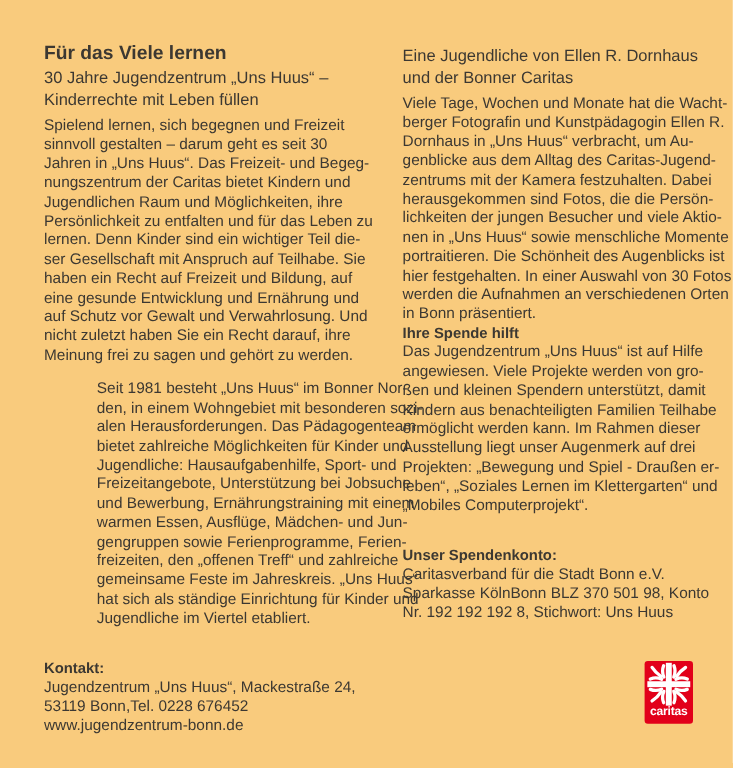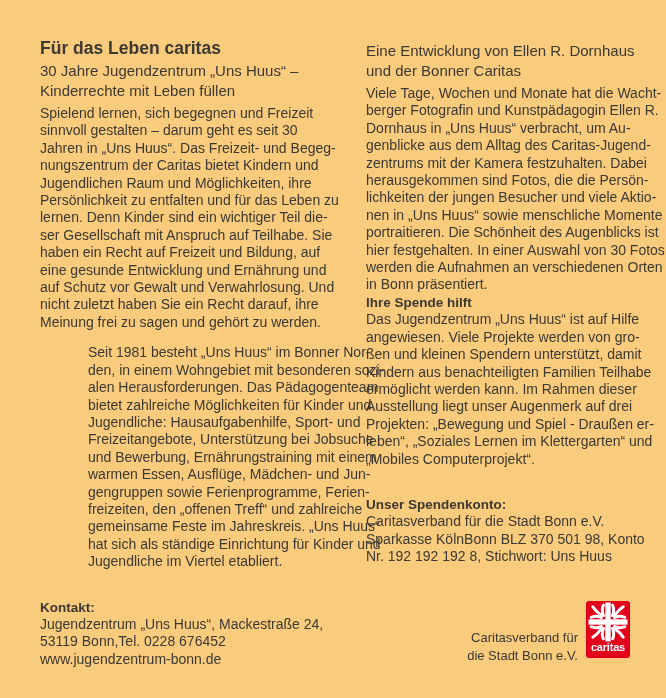--- a/index.html
+++ b/index.html
@@ -77,21 +77,21 @@
     line-height: 13px;
     margin-top: -1px;
   }
 </style>
 </head>
 <body>
 
 <div class="page" style="background: rgb(249, 203, 125); color: rgb(60, 56, 50);">
 
   <div class="col col-left">
-    <h1 class="title">Für das Leben caritas</h1>
+    <h1 class="title">Für das Viele lernen</h1>
     <h2 class="subtitle">30 Jahre Jugendzentrum „Uns Huus“ –
 Kinderrechte mit Leben füllen</h2>
     <p class="body-text">Spielend lernen, sich begegnen und Freizeit
 sinnvoll gestalten – darum geht es seit 30
 Jahren in „Uns Huus“. Das Freizeit- und Begeg-
 nungszentrum der Caritas bietet Kindern und
 Jugendlichen Raum und Möglichkeiten, ihre
 Persönlichkeit zu entfalten und für das Leben zu
 lernen. Denn Kinder sind ein wichtiger Teil die-
 ser Gesellschaft mit Anspruch auf Teilhabe. Sie
@@ -115,21 +115,21 @@
 Jugendliche im Viertel etabliert.</p>
     <div class="section">
       <p class="section-heading">Kontakt:</p>
       <p class="body-text">Jugendzentrum „Uns Huus“, Mackestraße 24,
 53119 Bonn,Tel. 0228 676452</p>
       <p class="body-text" style="margin-top:0">www.jugendzentrum-bonn.de</p>
     </div>
   </div>
 
   <div class="col col-right">
-    <h2 class="subtitle">Eine Entwicklung von Ellen R. Dornhaus
+    <h2 class="subtitle">Eine Jugendliche von Ellen R. Dornhaus
 und der Bonner Caritas</h2>
     <p class="body-text">Viele Tage, Wochen und Monate hat die Wacht-
 berger Fotografin und Kunstpädagogin Ellen R.
 Dornhaus in „Uns Huus“ verbracht, um Au-
 genblicke aus dem Alltag des Caritas-Jugend-
 zentrums mit der Kamera festzuhalten. Dabei
 herausgekommen sind Fotos, die die Persön-
 lichkeiten der jungen Besucher und viele Aktio-
 nen in „Uns Huus“ sowie menschliche Momente
 portraitieren. Die Schönheit des Augenblicks ist
@@ -149,22 +149,20 @@
 „Mobiles Computerprojekt“.</p>
     </div>
     <div class="section">
       <p class="section-heading">Unser Spendenkonto:</p>
       <p class="body-text">Caritasverband für die Stadt Bonn e.V.
 Sparkasse KölnBonn BLZ 370 501 98, Konto
 Nr. 192 192 192 8, Stichwort: Uns Huus</p>
     </div>
   </div>
 
-  <div class="footer-caption">Caritasverband für
-die Stadt Bonn e.V.</div>
 
   <div class="caritas-logo" style="background: rgb(226, 0, 26);">
     <svg width="42" height="40" viewBox="0 0 40 40" aria-hidden="true">
       <g fill="none" stroke="#ffffff" stroke-width="3" stroke-linecap="round">
         <g id="fq">
           <path d="M15.5 13.5 C 14.2 10.5, 14 6.5, 15.3 3.2"></path>
           <path d="M13 13 C 10 11, 6.8 8, 4.8 4.8"></path>
           <path d="M13.5 15.5 C 10.5 14.2, 6.5 14, 3.2 15.3"></path>
         </g>
         <use href="#fq" transform="rotate(90 20 20)"></use>

